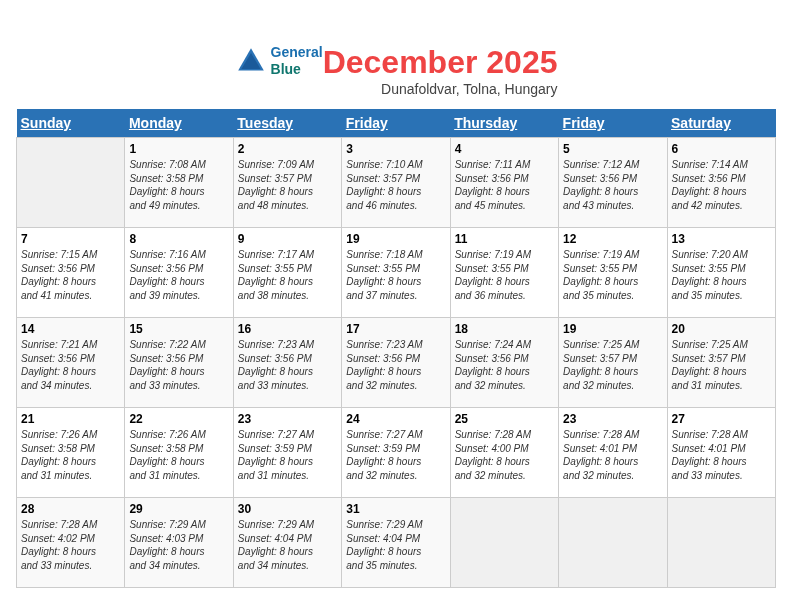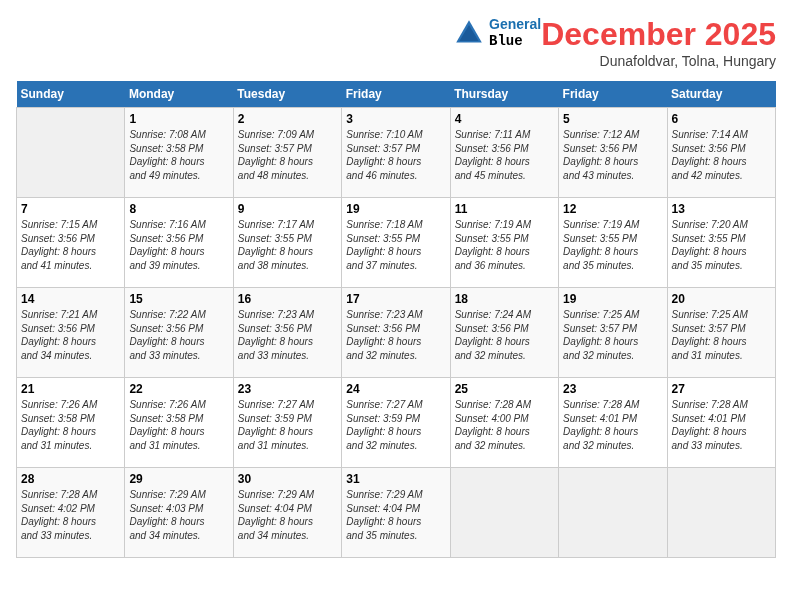--- a/index.html
+++ b/index.html
@@ -5,23 +5,24 @@
     * { box-sizing: border-box; margin: 0; padding: 0; }
     body {
       font-family: Arial, sans-serif;
       background: #fff;
       width: 792px;
       min-height: 612px;
       padding: 16px;
     }
     .header {
       display: flex;
-      justify-content: flex-end;
+      justify-content: center;
       align-items: flex-start;
       margin-bottom: 12px;
+      margin-top: 28px;
     }
     .logo {
       display: flex;
       align-items: center;
       gap: 4px;
     }
     .logo-text {
       font-size: 14px;
       font-weight: bold;
       color: #333;
@@ -49,22 +50,23 @@
     table {
       width: 100%;
       border-collapse: collapse;
       font-size: 11px;
     }
     thead tr th {
       background-color: #2a72b5;
       color: #fff;
       padding: 6px 4px;
       text-align: left;
-      font-size: 12px;
-      font-weight: bold;
+      font-size: 14px;
+      font-weight: bold;
+      text-decoration: underline;
     }
     tbody tr td {
       border: 1px solid #ccc;
       vertical-align: top;
       padding: 4px;
       width: calc(100% / 7);
       min-height: 80px;
       height: 90px;
     }
     tbody tr:nth-child(odd) td {
@@ -93,21 +95,21 @@
 <body>
 
 <div class="header">
   <div class="logo">
     <svg class="logo-icon" viewBox="0 0 40 40">
       <polygon points="20,4 36,32 4,32" fill="#2a72b5"></polygon>
       <polygon points="20,10 32,30 8,30" fill="#1a5a9a"></polygon>
     </svg>
     <div class="logo-text">
       <div><span>General</span></div>
-      <div style="color:#000000;font-family:Liberation Mono, monospace;">Blue</div>
+      <div style="color:#0f766e;">Blue</div>
     </div>
   </div>
   <div class="title-block">
     <div class="month-title">December 2025</div>
     <div class="subtitle">Dunafoldvar, Tolna, Hungary</div>
   </div>
 </div>
 
 <table>
   <thead>

